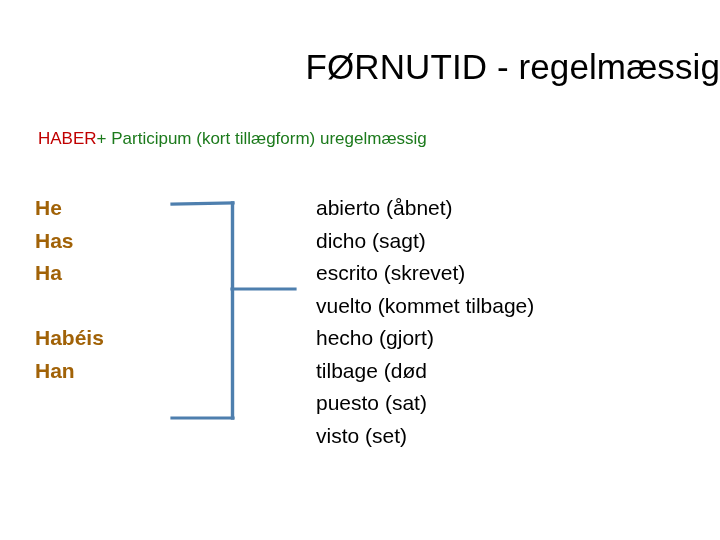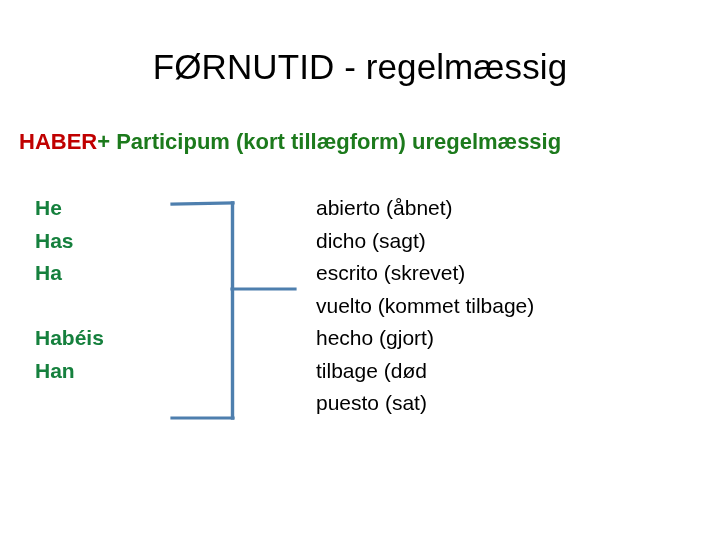--- a/index.html
+++ b/index.html
@@ -18,54 +18,54 @@
     background: #ffffff;
     overflow: hidden;
   }
 
   
   .slide-title {
     position: absolute;
     left: 0;
     top: 48px;
     width: 720px;
-    text-align: center;
+    text-align: right;
     font-size: 35px;
     font-weight: 400;
     line-height: 1.1;
     color: #000000;
     letter-spacing: 0.1px;
     white-space: nowrap;
   }
 
   
   .subtitle {
     position: absolute;
-    left: 19px;
+    left: 38px;
     top: 128px;
-    font-size: 22px;
-    font-weight: 700;
+    font-size: 17px;
+    font-weight: 400;
     line-height: 1.25;
     white-space: nowrap;
   }
   .subtitle .seg-red   { color: #C00000; }
   .subtitle .seg-green { color: #1C7A1C; }
 
   
   .aux-column {
     position: absolute;
     left: 35px;
     top: 192px;
     width: 150px;
   }
   .aux-line {
     font-size: 21px;
     font-weight: 700;
     line-height: 32.5px;
-    color: #15803d;
+    color: #a16207;
     white-space: nowrap;
   }
   .aux-line.is-spacer {
     color: transparent;
     height: 32.5px;
   }
 
   
   .part-column {
     position: absolute;
@@ -126,15 +126,16 @@
   </div>
 
   <div class="part-column">
     <div class="part-line">abierto (åbnet)</div>
     <div class="part-line">dicho (sagt)</div>
     <div class="part-line">escrito (skrevet)</div>
     <div class="part-line">vuelto (kommet tilbage)</div>
     <div class="part-line">hecho (gjort)</div>
     <div class="part-line">tilbage (død</div>
     <div class="part-line">puesto (sat)</div>
+    <div class="part-line">visto (set)</div>
   </div>
 
 </div>
 
 </body></html>

